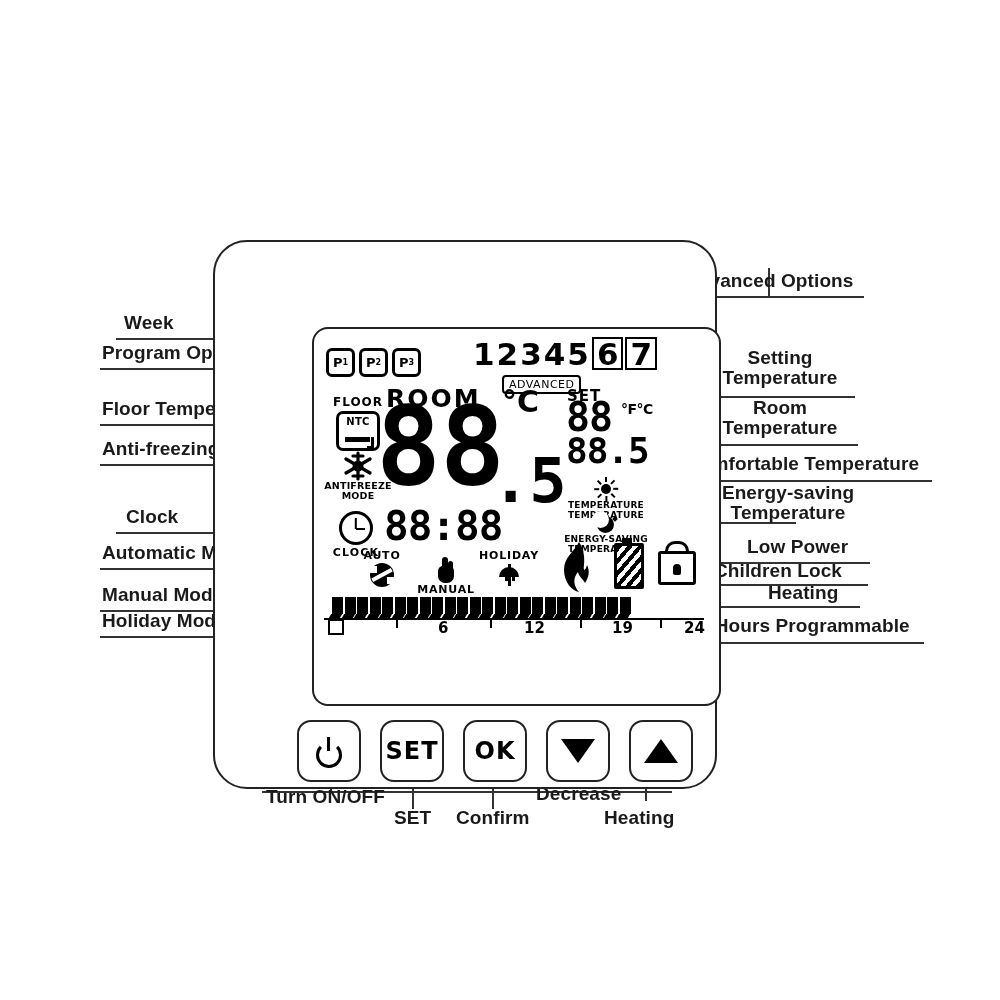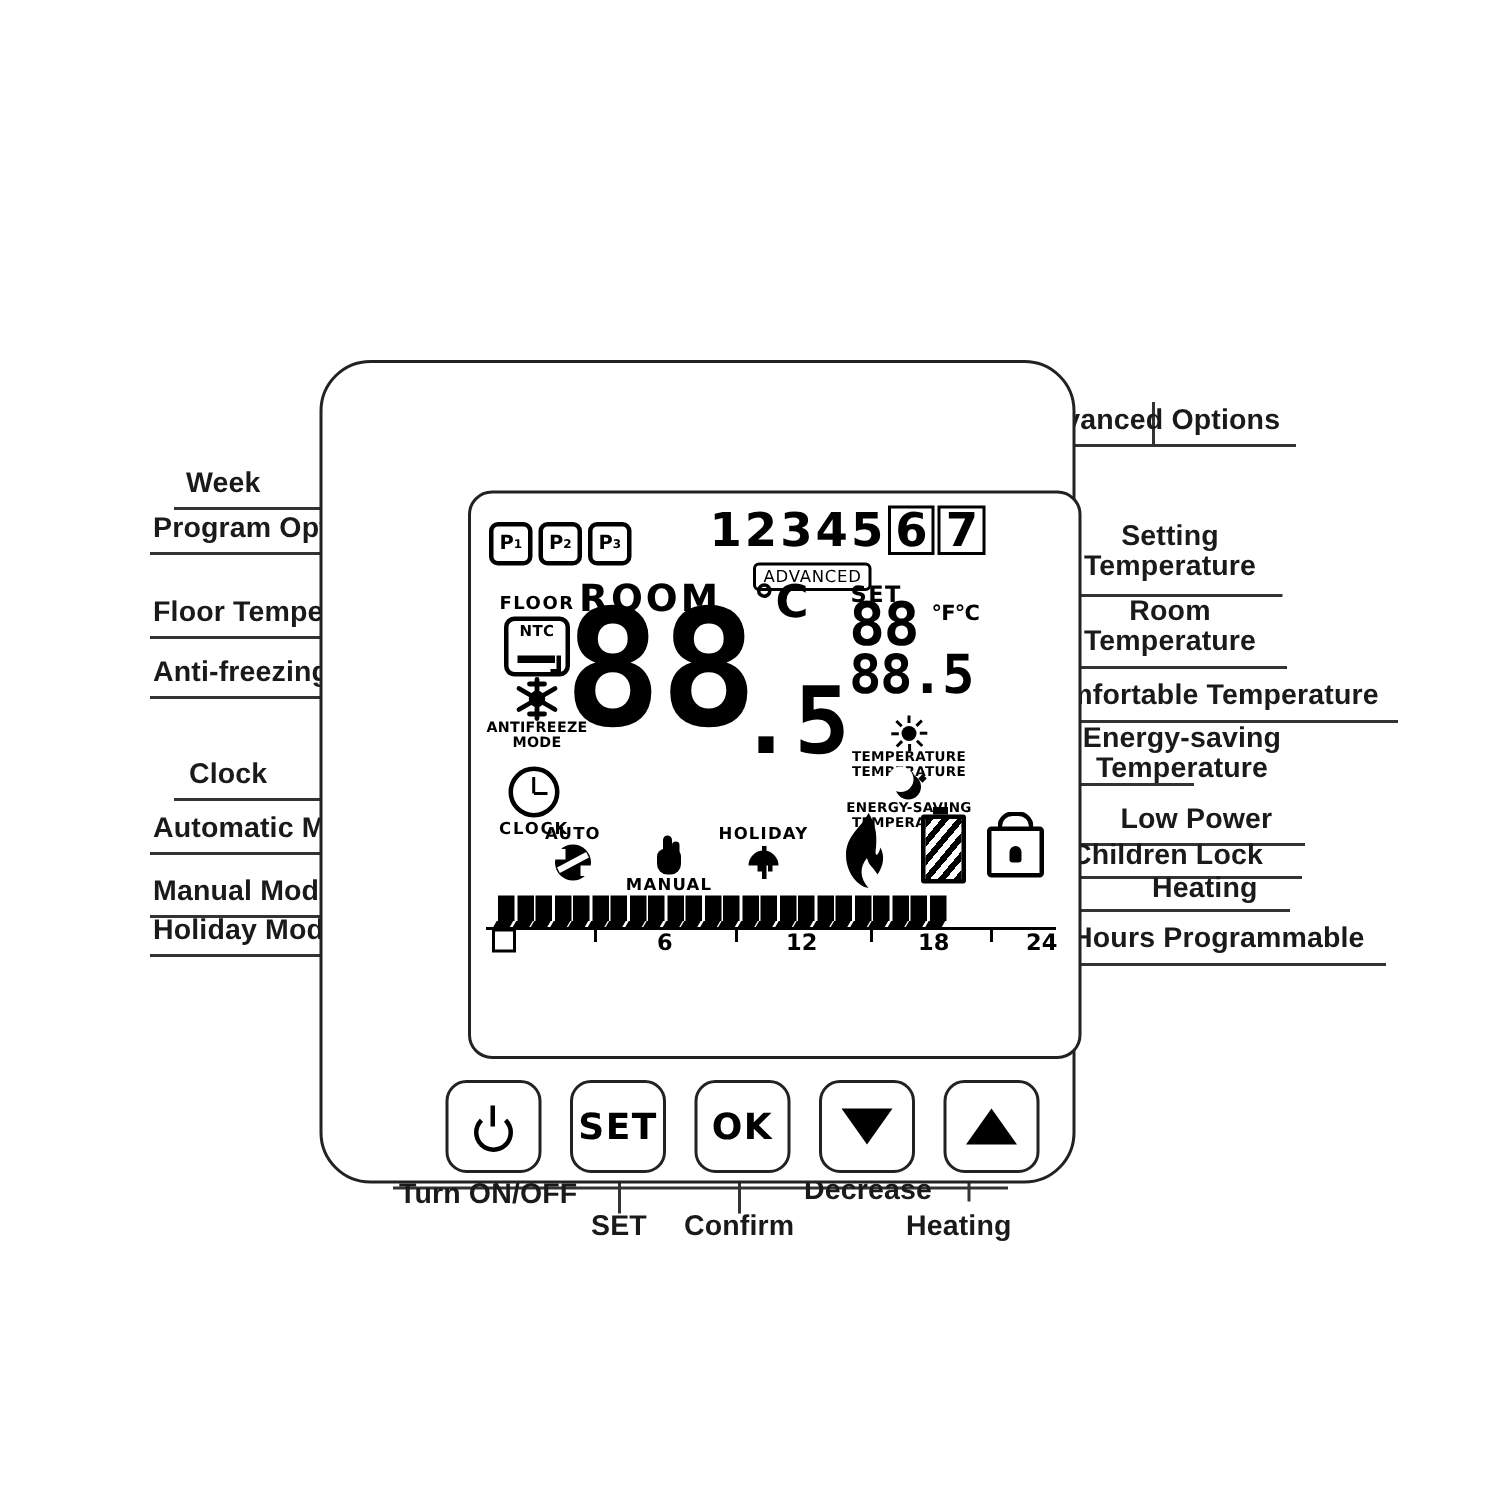--- a/index.html
+++ b/index.html
@@ -332,20 +332,21 @@
       <div id="clockwrap">
         <div id="clockdial"></div>
         <div class="cap">CLOCK</div>
       </div>
 
       <div id="roomcap" class="seg">ROOM</div>
       <div id="bignum" class="seg">88</div>
       <div id="bigdec" class="seg">.5</div>
       <div id="degc"><span>°</span><span>C</span></div>
 
+      <div id="clockdig" class="seg">88:88</div>
 
       <div id="setcap">SET</div>
       <div id="setnum" class="seg">88</div>
       <div id="setunits">°F°C</div>
       <div id="setnum2" class="seg">88.5</div>
 
       <div id="comfwrap">
         <div class="sunicon">
           <div class="core"></div>
           <i style="transform:rotate(0deg)"></i>
@@ -439,21 +440,21 @@
             <div class="blk"></div>
             <div class="blk"></div>
           </div>
         <div id="axis"></div>
         <div id="zerobox"></div>
         <div class="tick" style="left:72px;"></div>
         <div class="hlbl" style="left:114px;">6</div>
         <div class="tick" style="left:166px;"></div>
         <div class="hlbl" style="left:200px;">12</div>
         <div class="tick" style="left:256px;"></div>
-        <div class="hlbl" style="left:288px;">18</div>
+        <div class="hlbl" style="left:288px;">19</div>
         <div class="tick" style="left:336px;"></div>
         <div class="hlbl" style="left:360px;">24</div>
       </div>
 
     </div>
 
     <div id="btnrow">
       <div class="btn">
         <div class="pwr">
           <div class="ring"></div>

